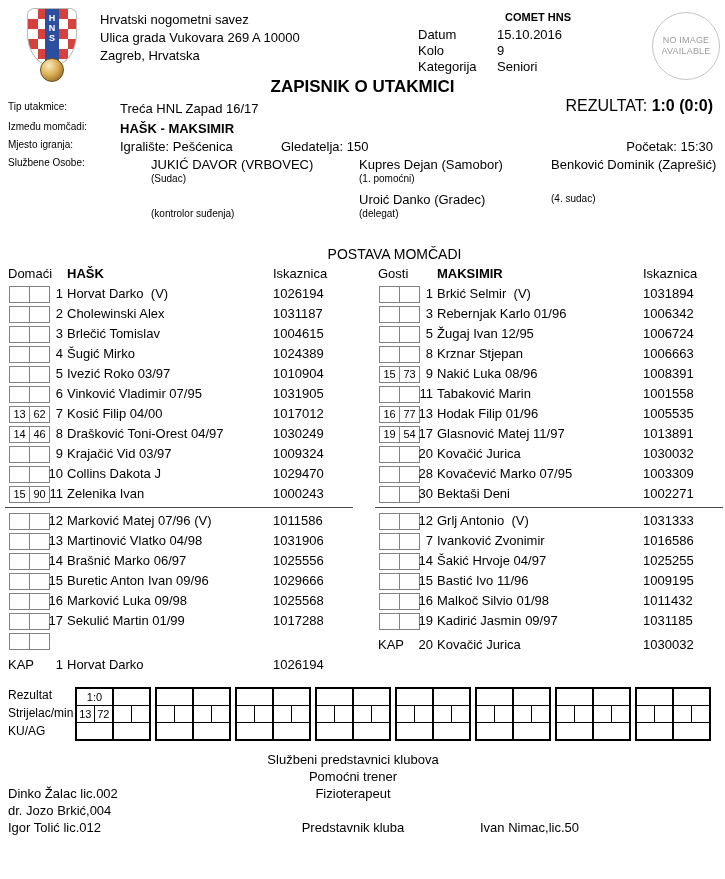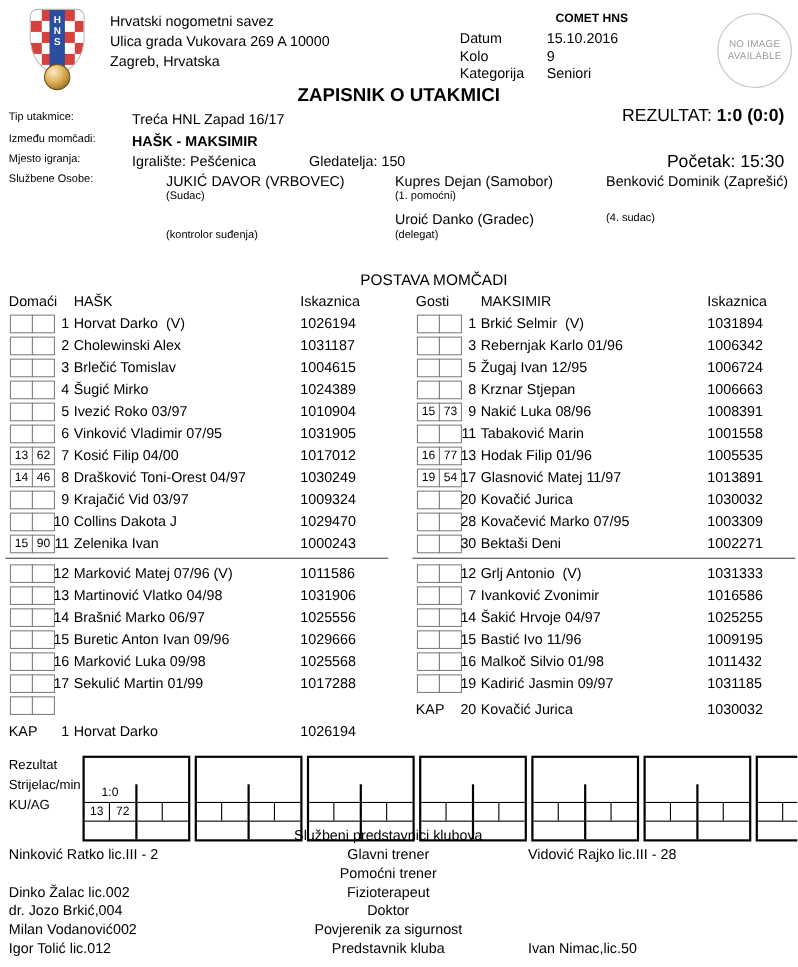--- a/index.html
+++ b/index.html
@@ -25,49 +25,49 @@
       display:flex;flex-direction:column;align-items:center;justify-content:center;
       color:#9a9a9a;font-size:9px;line-height:11px;letter-spacing:.2px;}
   .doc-title{position:absolute;top:77px;left:0;width:100%;text-align:center;font-size:17px;font-weight:bold;}
 
   
   .mlabel{position:absolute;left:8px;font-size:10px;white-space:nowrap;}
   .mvalue{position:absolute;left:120px;font-size:13px;white-space:nowrap;}
   .bold{font-weight:bold;}
   .spectators{position:absolute;left:281px;font-size:13px;white-space:nowrap;}
   .rezultat{position:absolute;top:97px;right:12px;font-size:16px;}
-  .pocetak{position:absolute;top:139px;right:12px;font-size:16px;}
+  .pocetak{position:absolute;top:139px;right:12px;font-size:13px;}
   .officials{position:absolute;left:120px;top:157px;width:600px;display:grid;
       grid-template-columns:208px 192px 1fr;row-gap:7px;margin-left:31px;}
   .off-name{font-size:13px;line-height:15px;min-height:15px;white-space:nowrap;}
   .off-role{font-size:10px;line-height:13px;}
 
   
   .section-title{position:absolute;top:246px;left:0;width:100%;text-align:center;font-size:14px;padding-left:32px;}
   .half{position:absolute;top:264px;width:348px;}
   #home{left:5px;} #away{left:375px;}
   .p-row{position:relative;height:20px;font-size:13px;}
   .side-label{position:absolute;left:3px;line-height:20px;}
-  .team-name{position:absolute;left:62px;line-height:20px;font-weight:normal;}
+  .team-name{position:absolute;left:62px;line-height:20px;font-weight:bold;}
   .box{position:absolute;top:2px;width:19px;height:15px;border:1px solid #828282;
        font-size:11px;line-height:15px;text-align:center;box-sizing:content-box;}
   .b1{left:4px;} .b2{left:24px;}
   .p-num{position:absolute;left:36px;width:22px;text-align:right;line-height:20px;}
   .p-name{position:absolute;left:62px;line-height:20px;white-space:pre;}
   .p-card{position:absolute;left:268px;line-height:20px;}
   .sep{border-top:1px solid #4a4a4a;margin:3px 0;}
   .kap-row{margin-top:4px;}
   .kap-label{position:absolute;left:3px;line-height:20px;}
 
   
   .score{position:absolute;left:8px;top:686px;width:710px;height:58px;}
   .score-labels{position:absolute;left:0;top:0;font-size:12px;line-height:18px;white-space:nowrap;}
   .score-table{position:absolute;left:67px;top:1px;display:flex;gap:4px;}
   .sgroup{display:flex;border:2px solid #000;}
-  .scol{width:46px;margin-top:24px;}
+  .scol{width:35px;}
   .scol + .scol{border-left:2px solid #000;}
   .sc{height:16px;font-size:11px;line-height:16px;text-align:center;}
   .sc-top{border-bottom:1px solid #000;}
   .sc-mid{border-bottom:1px solid #000;display:flex;height:16px;}
   .sc-half{width:50%;height:16px;font-size:11px;line-height:16px;text-align:center;box-sizing:border-box;}
   .sc-half:first-child{border-right:1px solid #000;}
 
   
   .reps{position:absolute;left:0;top:752px;width:725px;font-size:13px;}
   .rep-title{height:17px;width:706px;text-align:center;}
@@ -584,42 +584,31 @@
             <div class="sc sc-bot"></div>
           </div>
         </div>
       </div>
   </div>
 
   <div class="reps">
     <div class="rep-title">Službeni predstavnici klubova</div>
     <div id="rep-rows">
         <div class="rep-row">
-          <span class="rep-left">Ninković Ratko lic.III - 2</span>
-          <span class="rep-center">Glavni trener</span>
-          <span class="rep-right">Vidović Rajko lic.III - 28</span>
-        </div>
-        <div class="rep-row">
           <span class="rep-left"></span>
           <span class="rep-center">Pomoćni trener</span>
           <span class="rep-right"></span>
         </div>
         <div class="rep-row">
           <span class="rep-left">Dinko Žalac lic.002</span>
           <span class="rep-center">Fizioterapeut</span>
           <span class="rep-right"></span>
         </div>
         <div class="rep-row">
           <span class="rep-left">dr. Jozo Brkić,004</span>
-          <span class="rep-center">Doktor</span>
-          <span class="rep-right"></span>
-        </div>
-        <div class="rep-row">
-          <span class="rep-left">Milan Vodanović002</span>
-          <span class="rep-center">Povjerenik za sigurnost</span>
           <span class="rep-right"></span>
         </div>
         <div class="rep-row">
           <span class="rep-left">Igor Tolić lic.012</span>
           <span class="rep-center">Predstavnik kluba</span>
           <span class="rep-right">Ivan Nimac,lic.50</span>
         </div>
       </div>
   </div>
 

